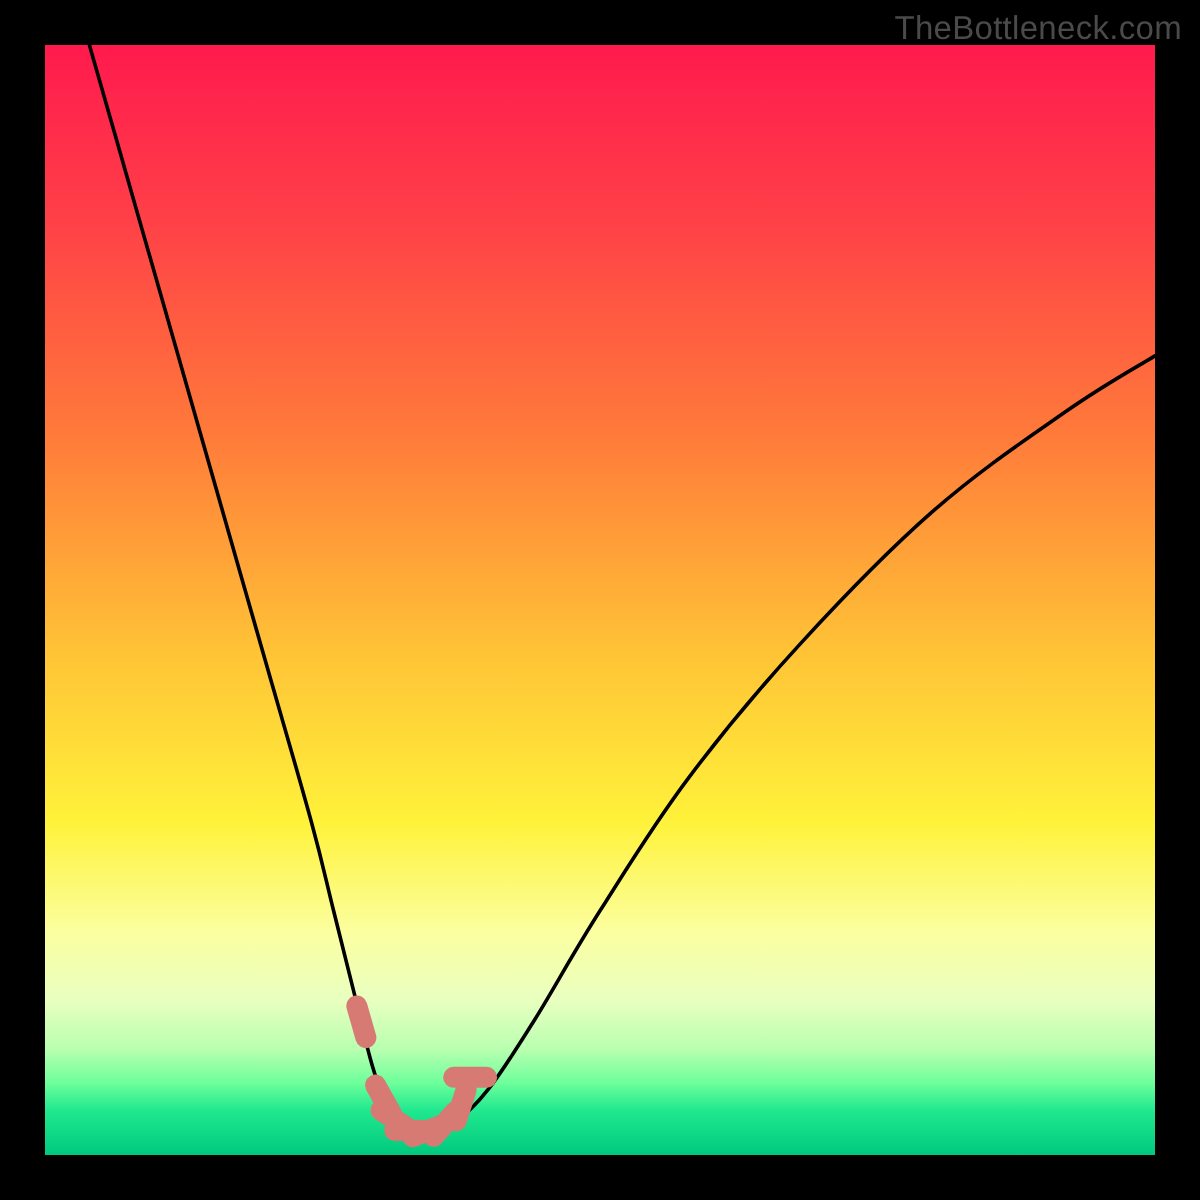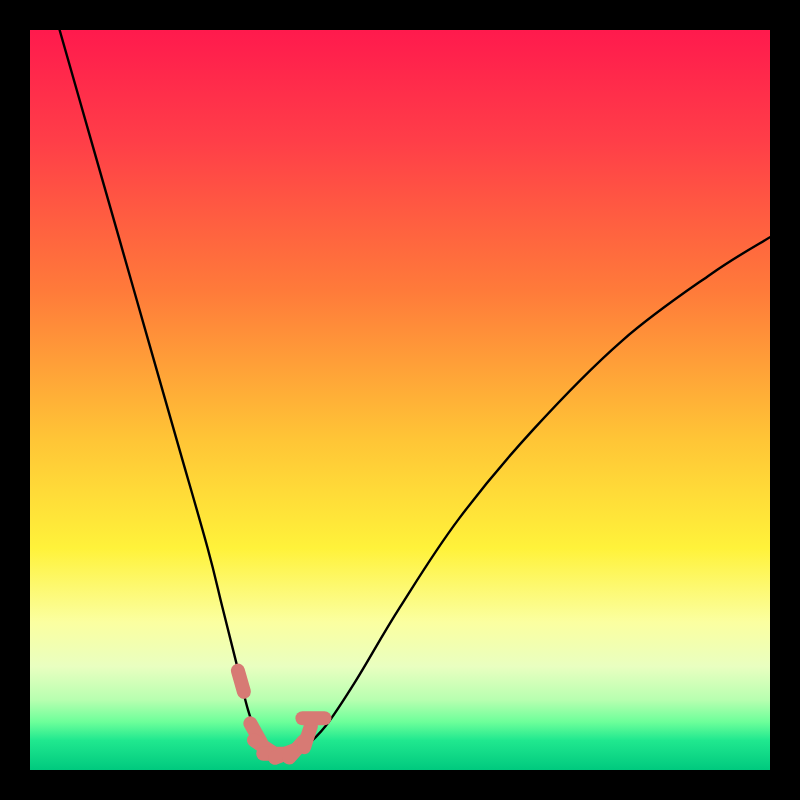--- a/index.html
+++ b/index.html
@@ -73,13 +73,14 @@
           <line x1="220.36" y1="693.38" x2="231.04" y2="712.62" stroke="#d77a74" stroke-width="14" stroke-linecap="round"></line>
           <line x1="223.95" y1="710.22" x2="242.25" y2="722.42" stroke="#d77a74" stroke-width="14" stroke-linecap="round"></line>
           <line x1="233.20" y1="723.72" x2="255.20" y2="723.72" stroke="#d77a74" stroke-width="14" stroke-linecap="round"></line>
           <line x1="245.09" y1="727.81" x2="265.51" y2="719.63" stroke="#d77a74" stroke-width="14" stroke-linecap="round"></line>
           <line x1="259.12" y1="727.53" x2="273.68" y2="711.03" stroke="#d77a74" stroke-width="14" stroke-linecap="round"></line>
           <line x1="274.15" y1="717.18" x2="280.85" y2="696.22" stroke="#d77a74" stroke-width="14" stroke-linecap="round"></line>
           <line x1="272.42" y1="688.20" x2="294.42" y2="688.20" stroke="#d77a74" stroke-width="14" stroke-linecap="round"></line>
         </g>
     </svg>
   </div>
+  <div class="watermark">TheBottleneck.com</div>
 </div>
 
 </body></html>

